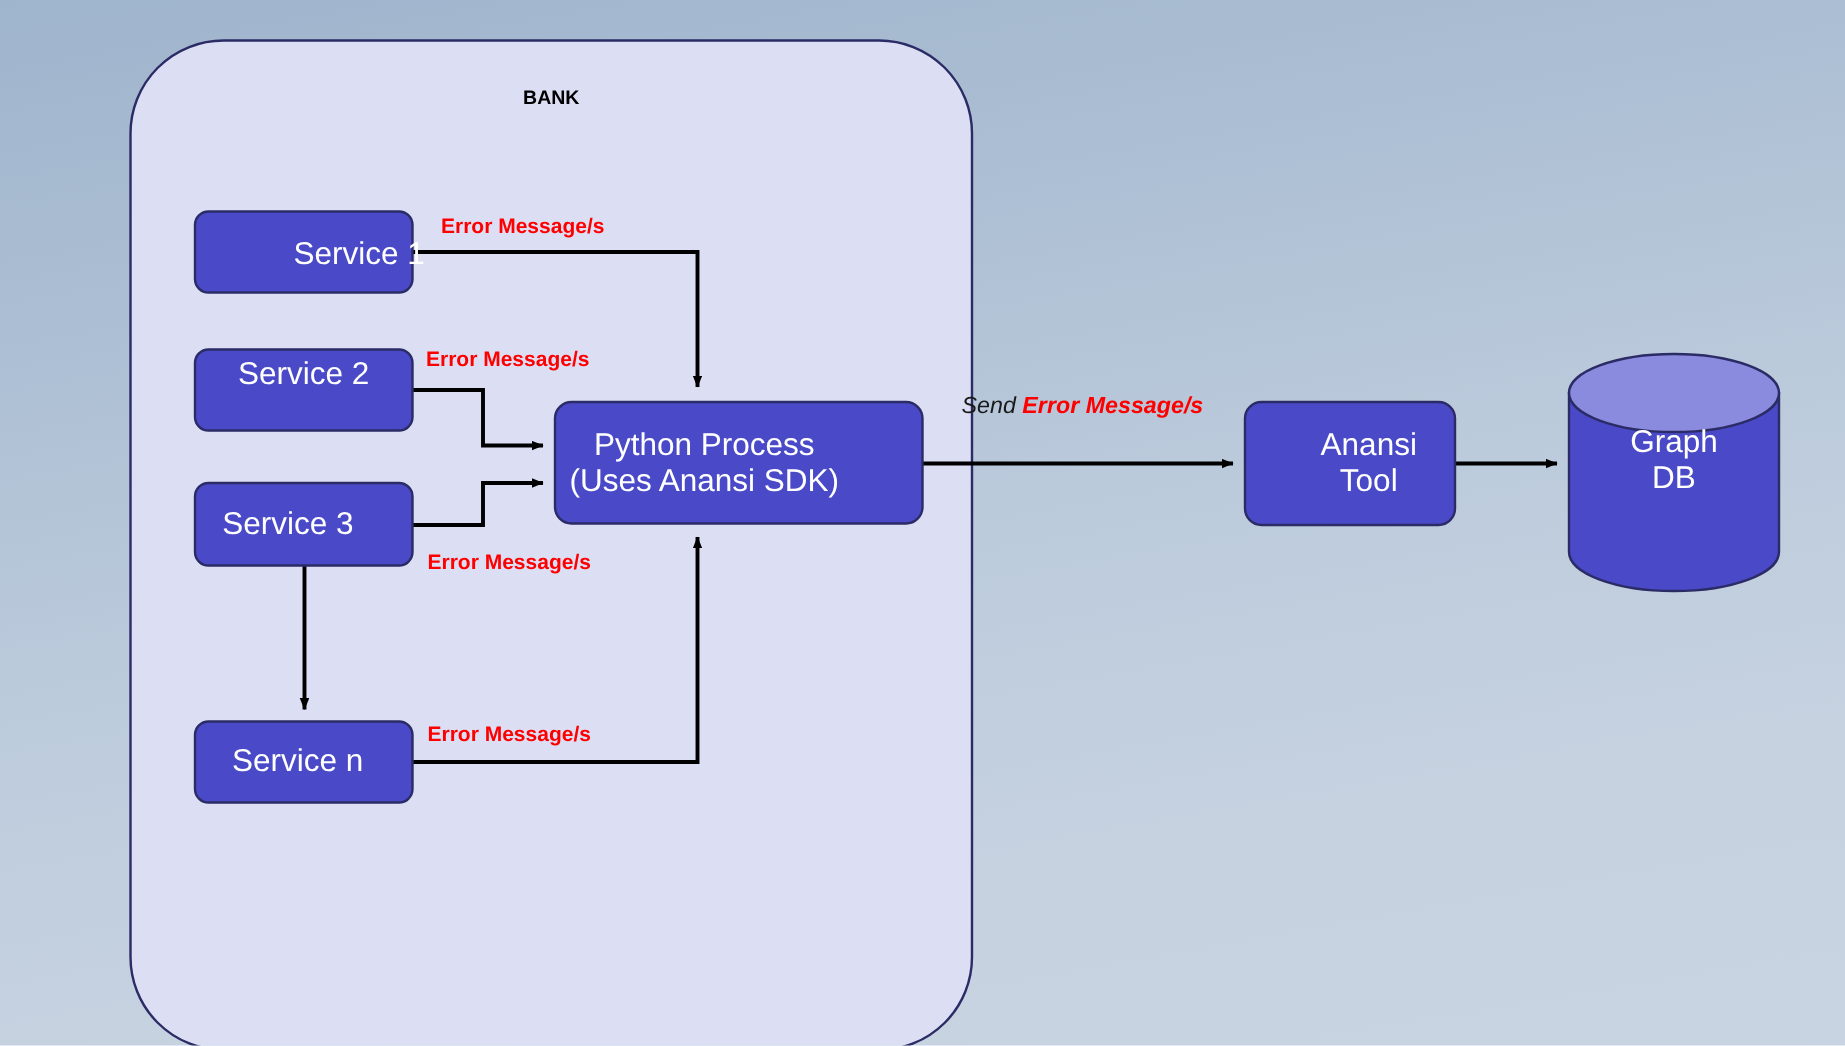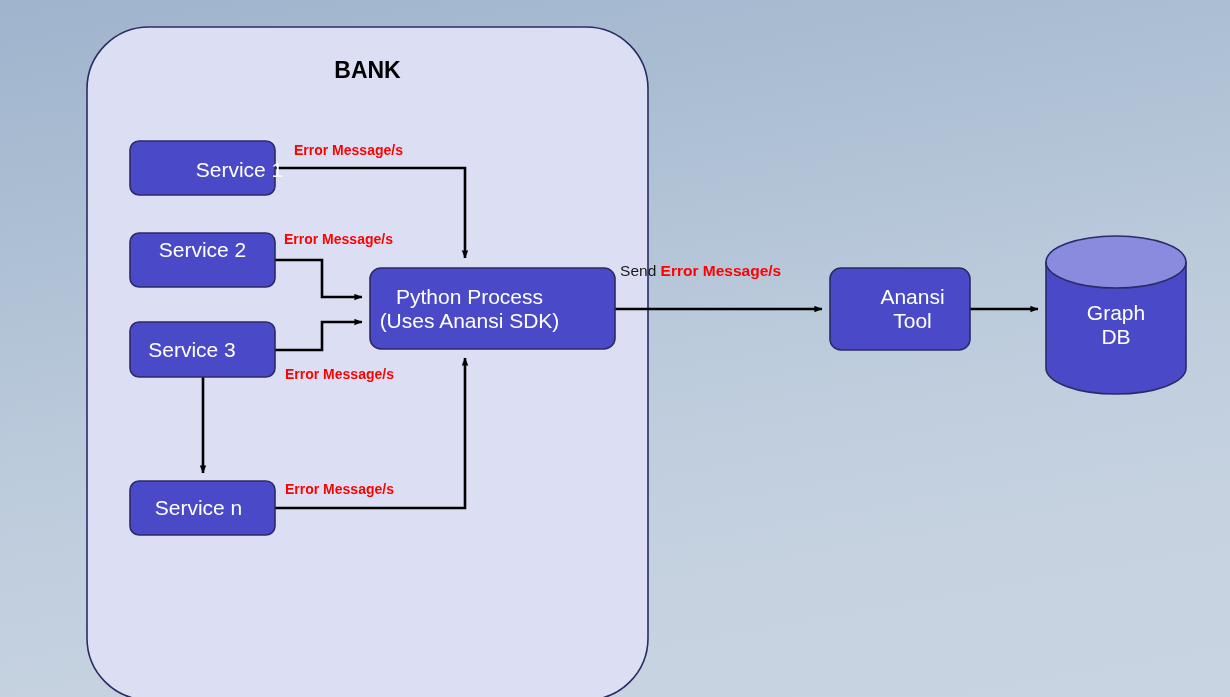--- a/index.html
+++ b/index.html
@@ -42,21 +42,21 @@
     white-space: pre;
   }
   .err-label {
     color: #ff0000;
     font-weight: bold;
     font-size: 14px;
   }
   .bank-title {
     color: #000000;
     font-weight: bold;
-    font-size: 23px;
+    font-size: 13px;
   }
   .send-label {
     color: #1a1a1a;
     font-size: 15.5px;
     line-height: 1.45;
     text-align: center;
     width: 210px;
   }
   .send-label .hot {
     color: #ff0000;
@@ -109,25 +109,25 @@
   <div class="free-label bank-title" style="left:87px; top:57px; width:561px; text-align:center;">BANK</div>
 
   <div class="node-label" style="left:130px; top:141px; width:145px; height:57px;padding-left:37px;">Service 1</div>
   <div class="node-label" style="left:130px; top:223px; width:145px; height:54px;">Service 2</div>
   <div class="node-label" style="left:130px; top:322px; width:124px; height:55px;">Service 3</div>
   <div class="node-label" style="left:130px; top:481px; width:137px; height:54px;">Service n</div>
   <div class="node-label" style="left:370px; top:268px; width:199px; height:81px;">Python Process
 (Uses Anansi SDK)</div>
   <div class="node-label" style="left:830px; top:268px; width:165px; height:82px;">Anansi
 Tool</div>
-  <div class="node-label" style="left:1046px; top:280px; width:140px; height:90px;">Graph
+  <div class="node-label" style="left:1046px; top:262px; width:140px; height:90px;">Graph
 DB</div>
 
   <div class="free-label err-label" style="left:294px; top:142px;">Error Message/s</div>
   <div class="free-label err-label" style="left:284px; top:231px;">Error Message/s</div>
   <div class="free-label err-label" style="left:285px; top:366px;">Error Message/s</div>
   <div class="free-label err-label" style="left:285px; top:481px;">Error Message/s</div>
 
-  <div class="free-label send-label" style="left:587px; top:238px;">
+  <div class="free-label send-label" style="left:608px; top:238px;font-style:italic;">
     <span>Send </span><span class="hot">Error Message/s</span>
   </div>
 
 </div>
 
 </body></html>

